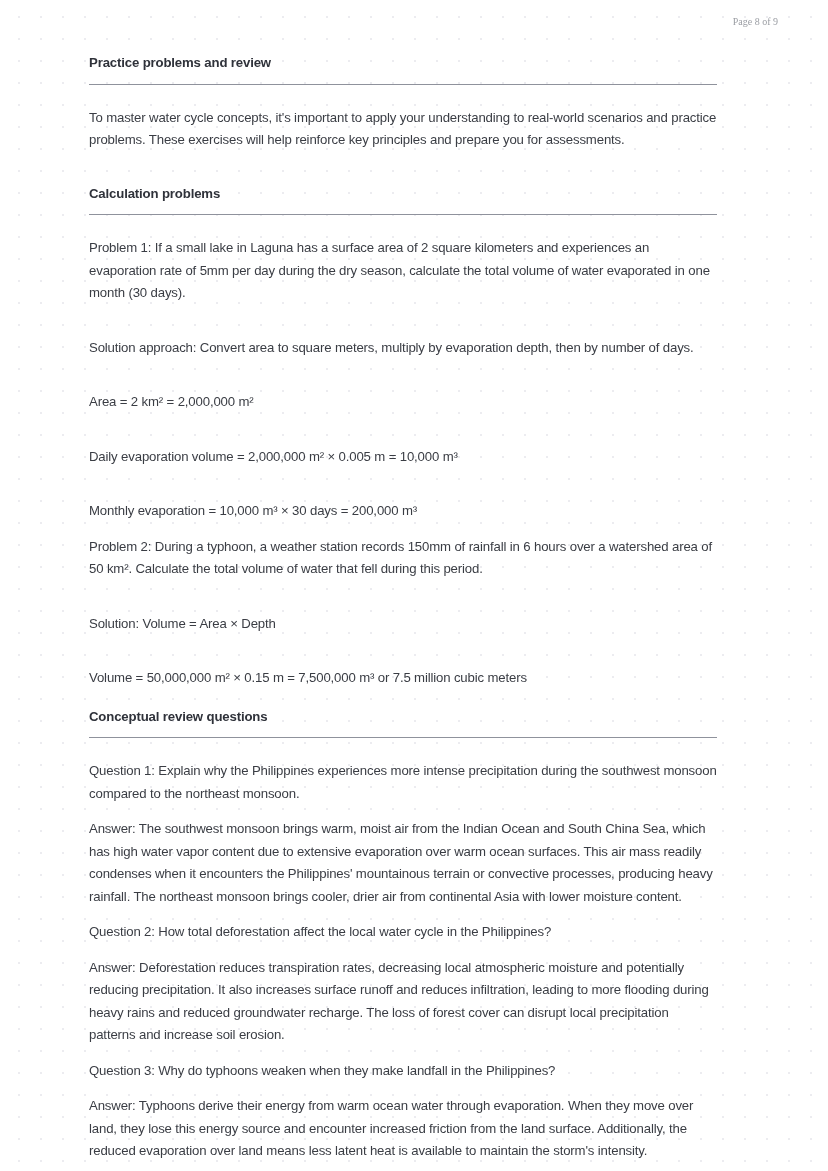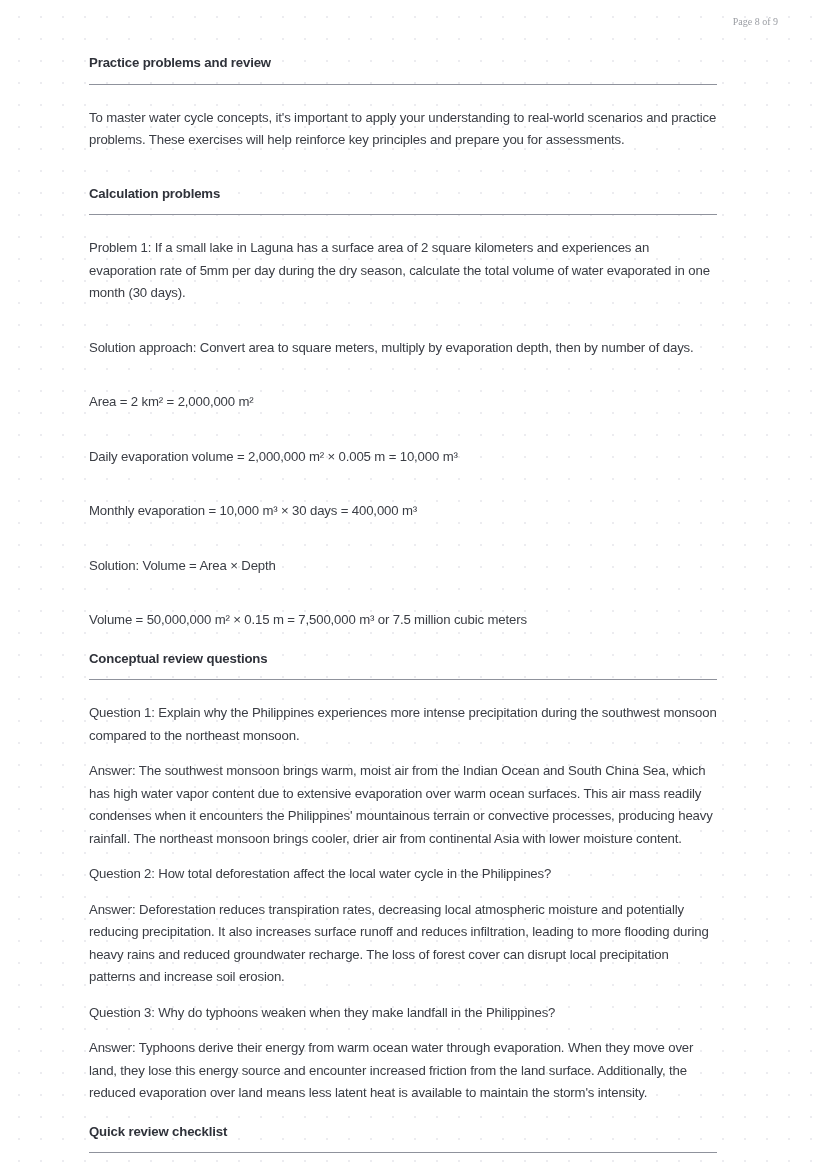--- a/index.html
+++ b/index.html
@@ -44,23 +44,24 @@
   <div class="section-heading">Practice problems and review</div>
   <p style="margin-bottom:31px">To master water cycle concepts, it's important to apply your understanding to real-world scenarios and practice problems. These exercises will help reinforce key principles and prepare you for assessments.</p>
 
   <div class="section-heading">Calculation problems</div>
   <p>Problem 1: If a small lake in Laguna has a surface area of 2 square kilometers and experiences an evaporation rate of 5mm per day during the dry season, calculate the total volume of water evaporated in one month (30 days).</p>
 
   <div class="block">
     <div>Solution approach: Convert area to square meters, multiply by evaporation depth, then by number of days.</div>
     <div>Area = 2 km² = 2,000,000 m²</div>
     <div>Daily evaporation volume = 2,000,000 m² × 0.005 m = 10,000 m³</div>
-    <div>Monthly evaporation = 10,000 m³ × 30 days = 400,000 m³</div>
+    <div>Monthly evaporation = 10,000 m³ × 30 days = 200,000 m³</div>
   </div>
 
+  <p>Problem 2: During a typhoon, a weather station records 150mm of rainfall in 6 hours over a watershed area of 50 km². Calculate the total volume of water that fell during this period.</p>
 
   <div class="block" style="margin-bottom:16px">
     <div>Solution: Volume = Area × Depth</div>
     <div>Volume = 50,000,000 m² × 0.15 m = 7,500,000 m³ or 7.5 million cubic meters</div>
   </div>
 
   <div class="section-heading">Conceptual review questions</div>
 
   <p>Question 1: Explain why the Philippines experiences more intense precipitation during the southwest monsoon compared to the northeast monsoon.</p>
   <p>Answer: The southwest monsoon brings warm, moist air from the Indian Ocean and South China Sea, which has high water vapor content due to extensive evaporation over warm ocean surfaces. This air mass readily condenses when it encounters the Philippines' mountainous terrain or convective processes, producing heavy rainfall. The northeast monsoon brings cooler, drier air from continental Asia with lower moisture content.</p>

